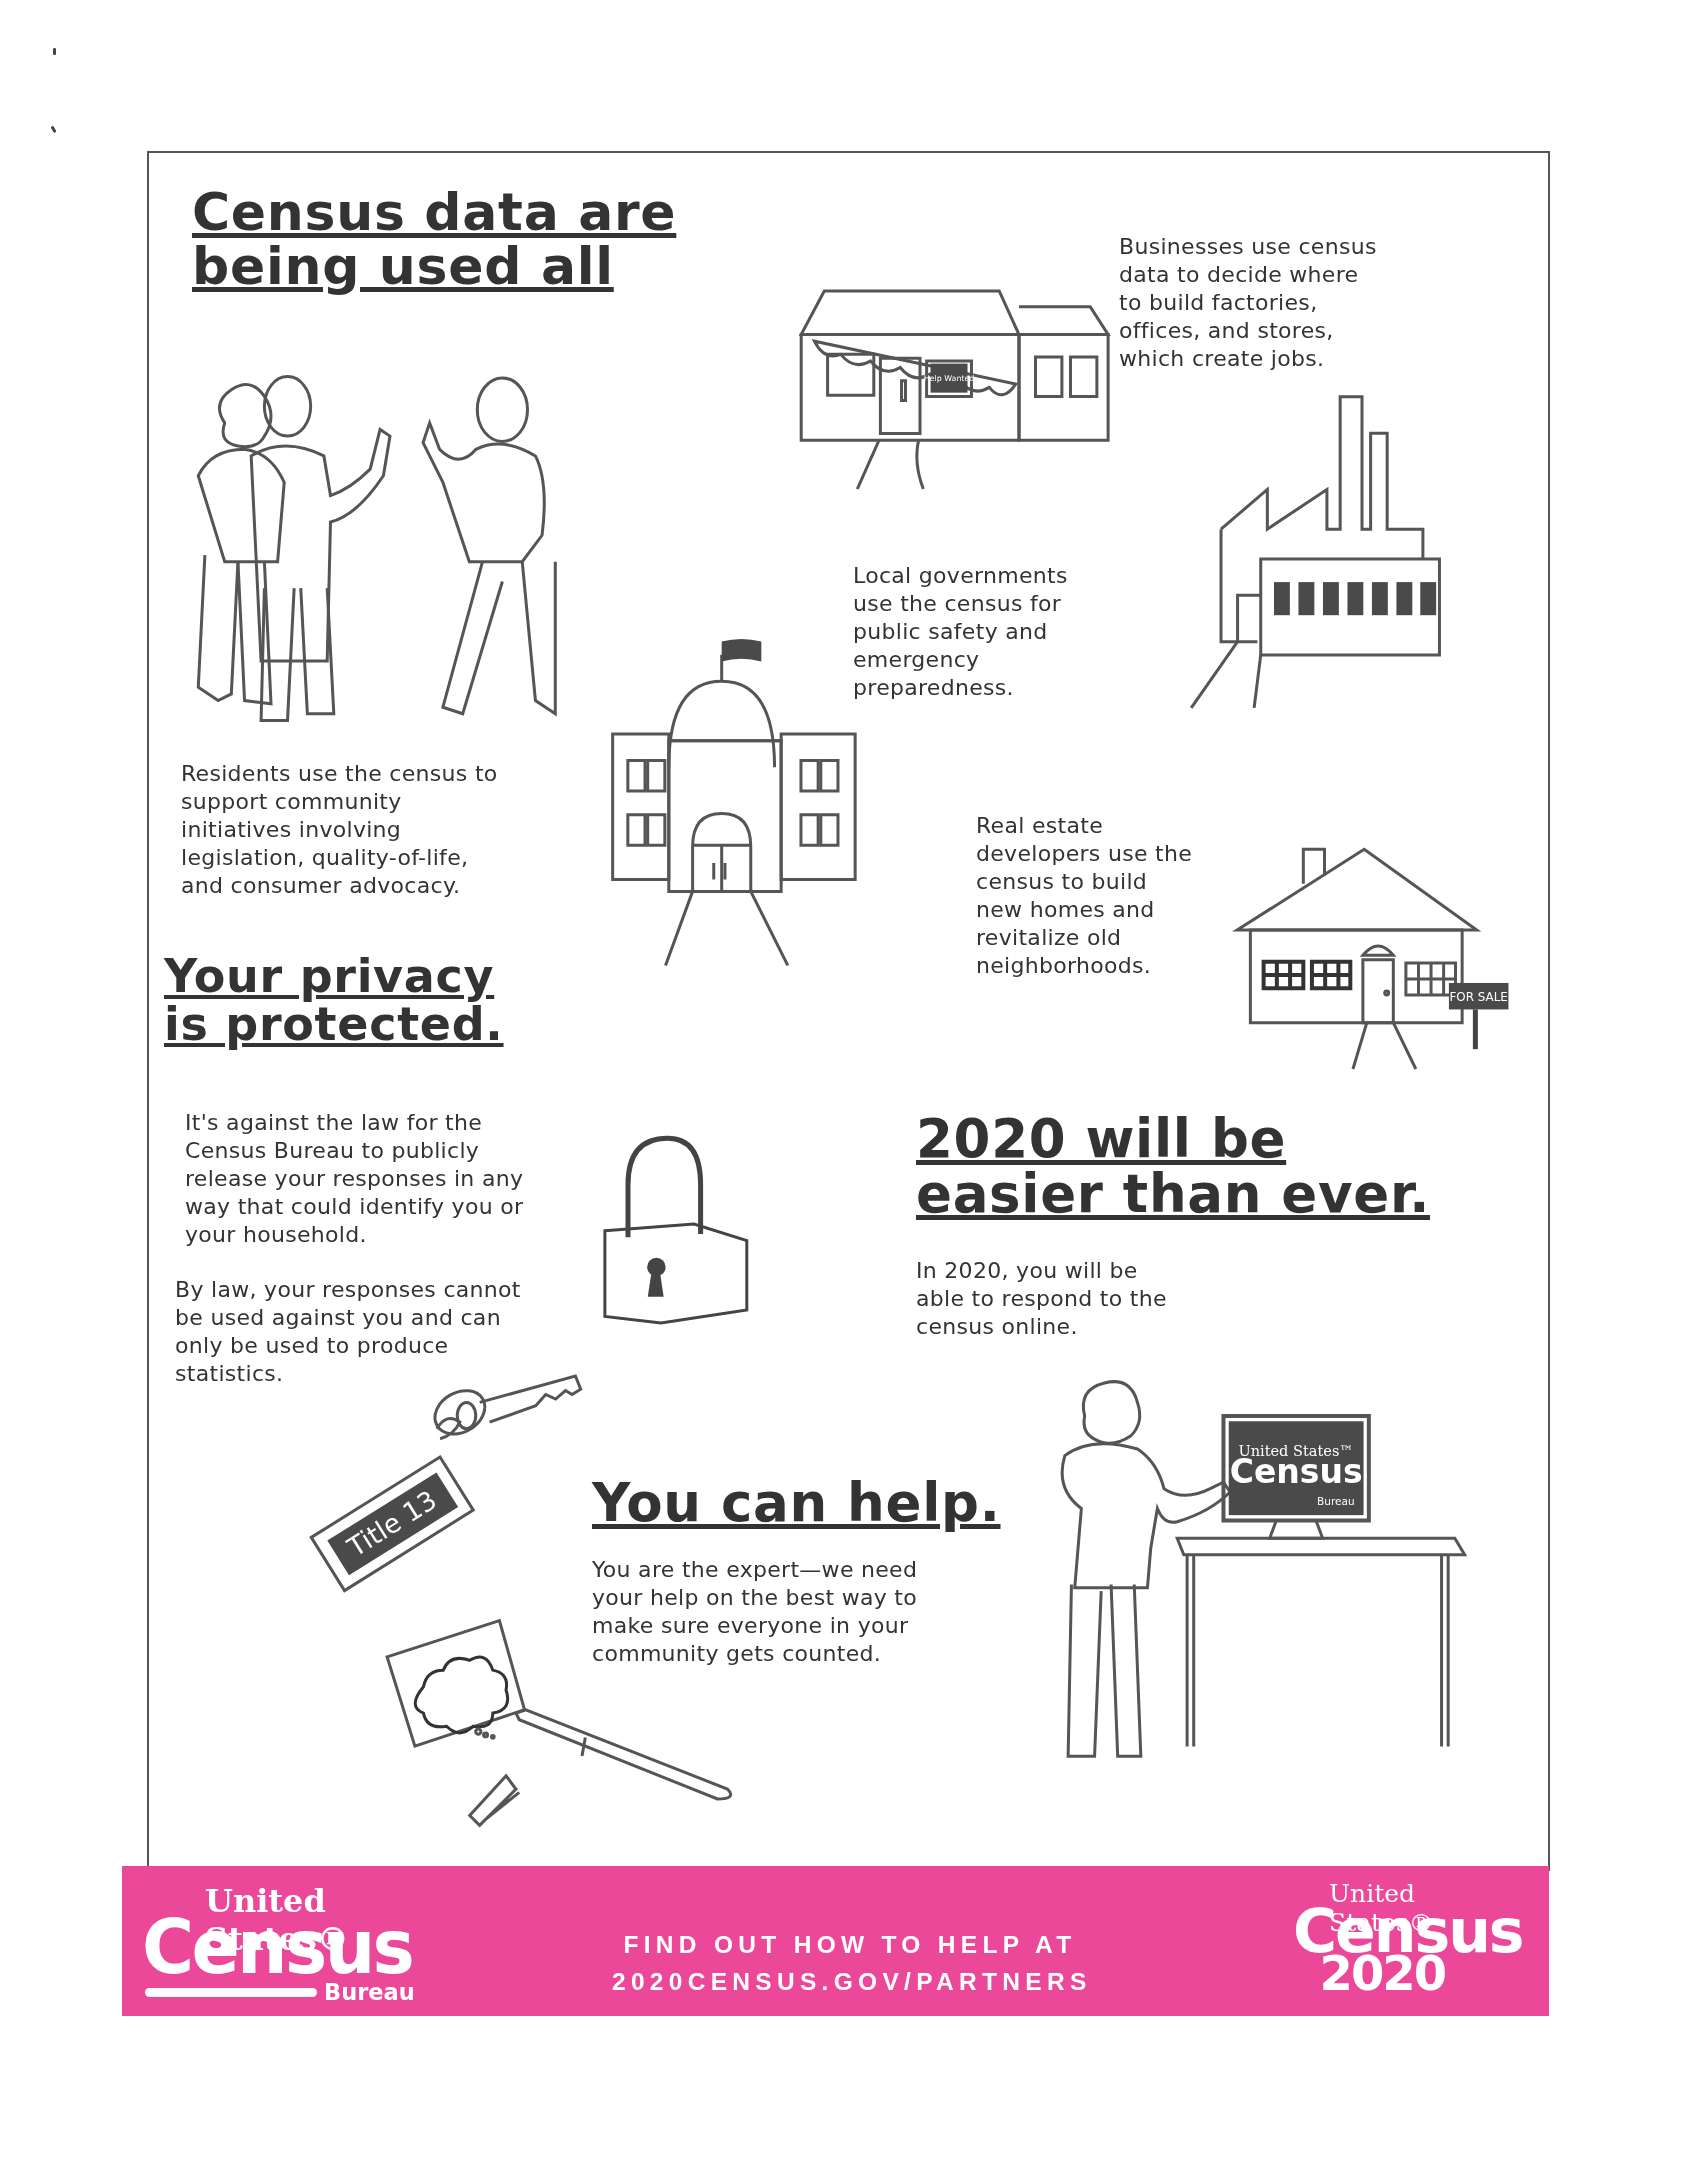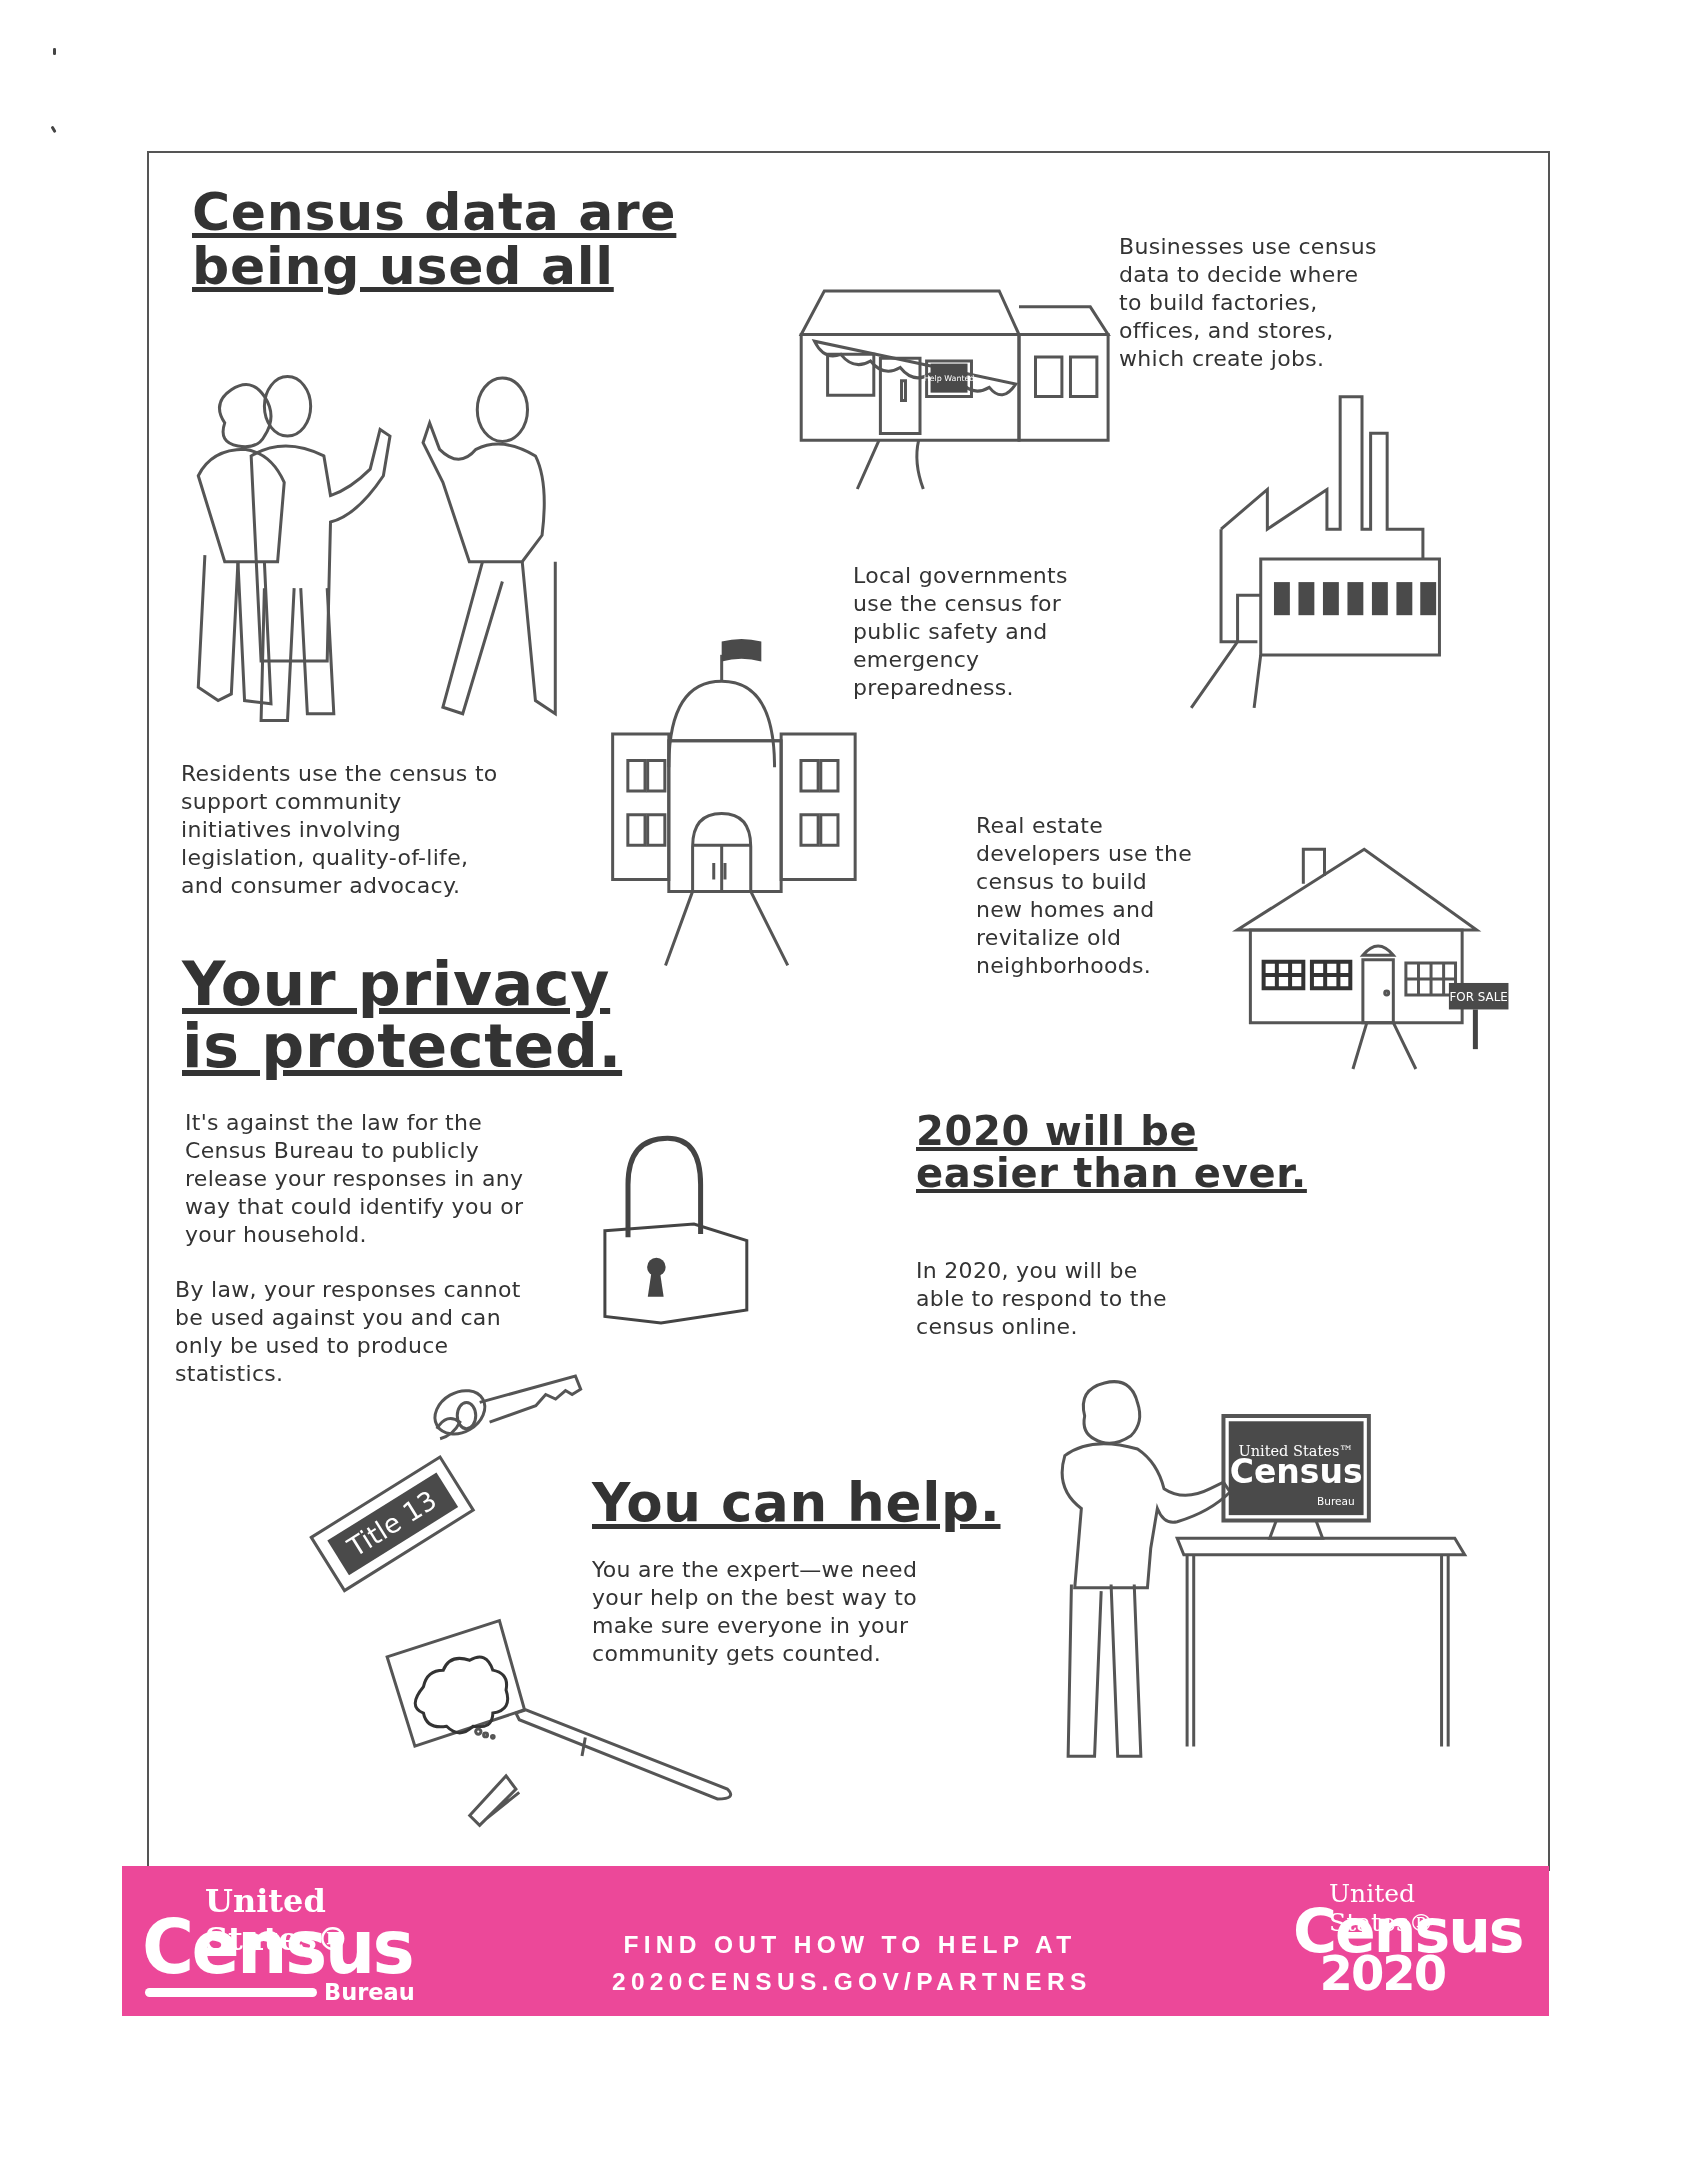--- a/index.html
+++ b/index.html
@@ -155,21 +155,21 @@
     <line x1="255" y1="204" x2="330" y2="204"></line>
   <line x1="274" y1="180" x2="274" y2="228"></line>
     <line x1="293" y1="180" x2="293" y2="228"></line>
     <line x1="312" y1="180" x2="312" y2="228"></line>
   <rect x="320" y="210" width="90" height="40" fill="#4a4a4a" stroke="none"></rect>
   <text x="365" y="237" font-size="18" fill="#fff" stroke="none" text-anchor="middle" font-family="DejaVu Sans, sans-serif">FOR SALE</text>
   <line x1="360" y1="250" x2="360" y2="310" stroke-width="5" stroke="#444"></line>
   <path d="M196 270 L175 340 M236 270 L270 340"></path>
 </svg>
 
-<h1 class="headline" style="left:182px;top:953px;font-size:60px;">
+<h1 class="headline" style="left:164px;top:953px;font-size:46px;">
   <span style="display:block">Your privacy</span>
   <span style="display:block">is protected.</span>
 </h1>
 <p class="body-text" style="left:185px;top:1109px;">It's against the law for the
 Census Bureau to publicly
 release your responses in any
 way that could identify you or
 your household.</p>
 <p class="body-text" style="left:175px;top:1276px;">By law, your responses cannot
 be used against you and can
@@ -189,21 +189,21 @@
   <ellipse cx="235" cy="60" rx="14" ry="20"></ellipse>
   <path d="M255 40 L400 0 L408 20 L395 28 L385 22 L370 35 L355 28 L340 45 L270 70"></path>
   <path d="M190 80 q15 -25 35 -10 q-10 20 -30 25"></path>
   <g transform="translate(100 235) rotate(-32)">
     <rect x="-90" y="-45" width="230" height="95" fill="#fff"></rect>
     <rect x="-72" y="-28" width="195" height="62" fill="#4a4a4a" stroke="none"></rect>
     <text x="25" y="16" font-size="40" fill="#fff" stroke="none" text-anchor="middle" font-family="DejaVu Sans, sans-serif">Title 13</text>
   </g>
 </svg>
 
-<h1 class="headline" style="left:916px;top:1111px;font-size:40px;">
+<h1 class="headline" style="left:916px;top:1111px;font-size:53px;">
   <span style="display:block">2020 will be</span>
   <span style="display:block">easier than ever.</span>
 </h1>
 <p class="body-text" style="left:916px;top:1257px;">In 2020, you will be
 able to respond to the
 census online.</p>
 
 <h1 class="headline" style="left:592px;top:1475px;font-size:53px;">You can help.</h1>
 <p class="body-text" style="left:592px;top:1556px;">You are the expert—we need
 your help on the best way to

